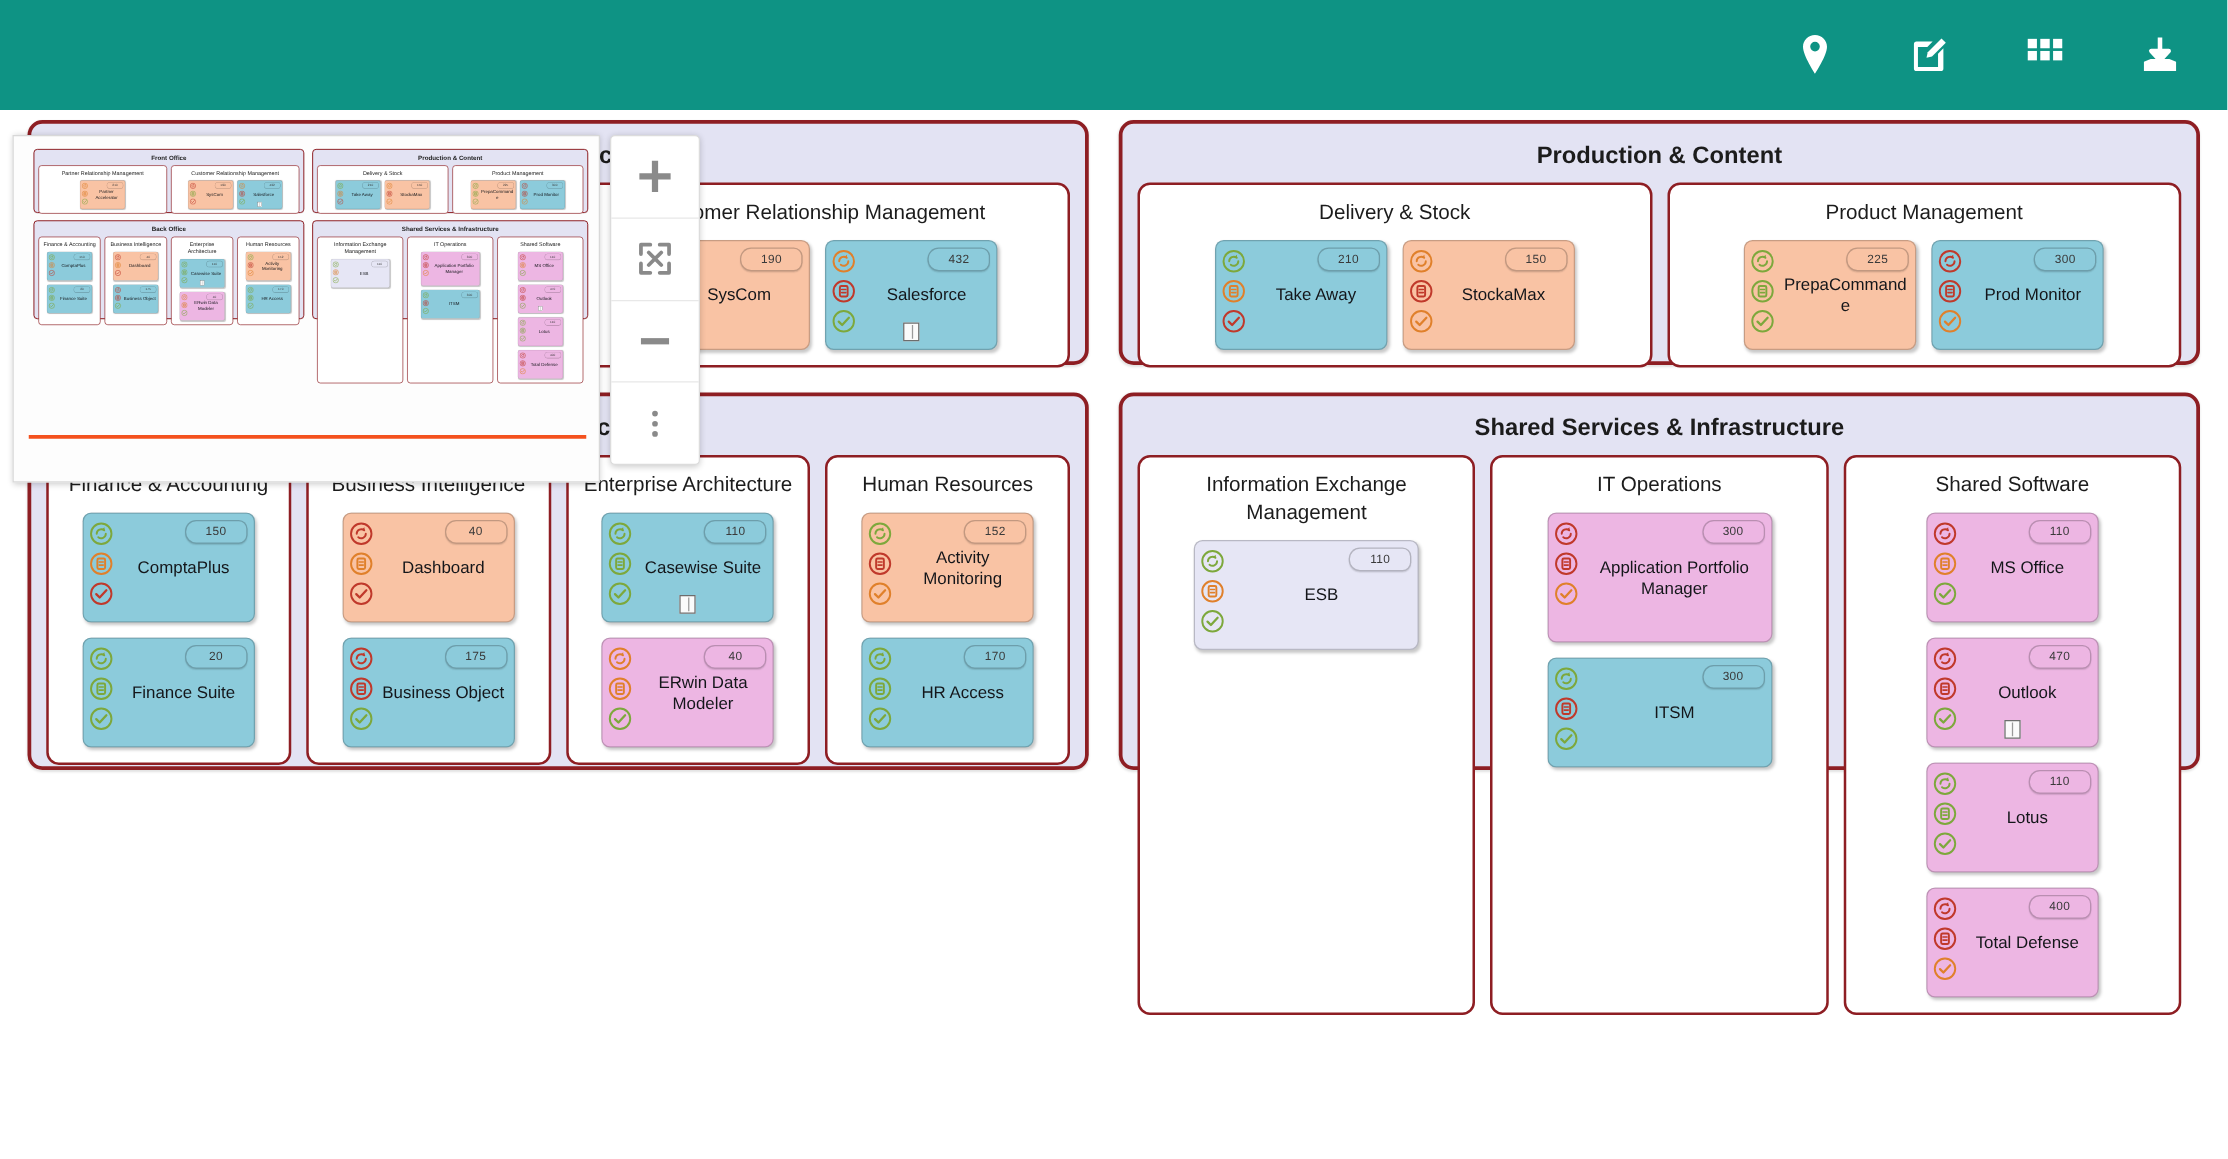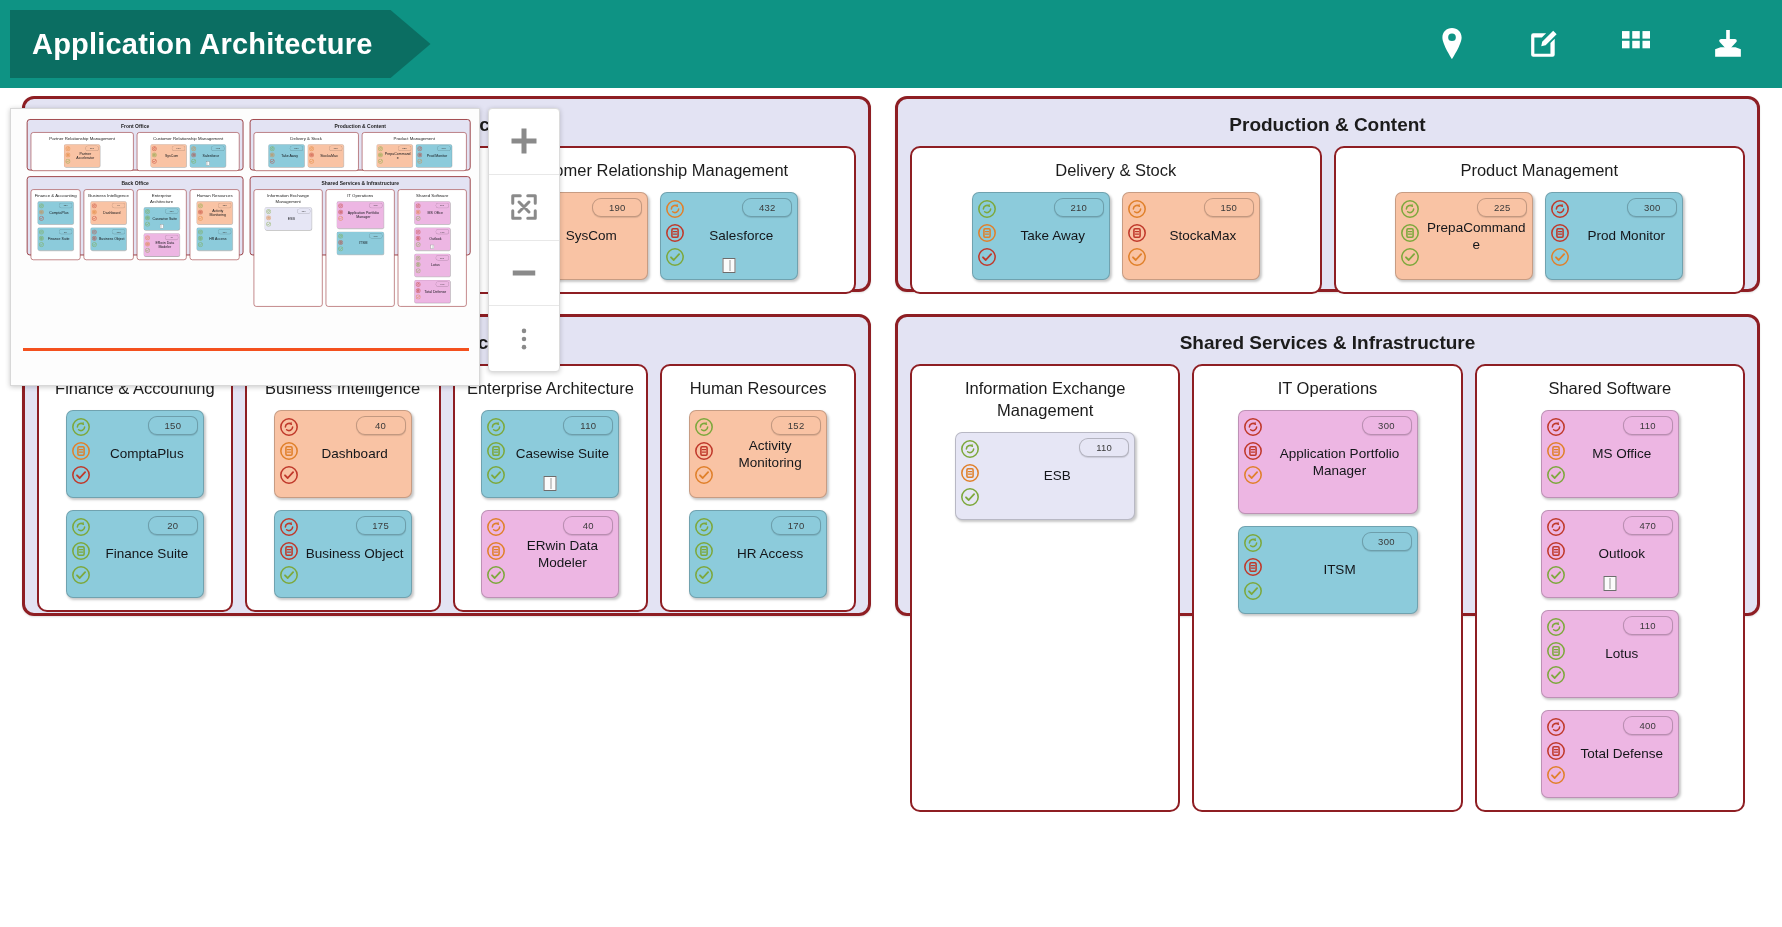--- a/index.html
+++ b/index.html
@@ -244,23 +244,20 @@
   
   .q-left  { width: 850px; }
   .q-right { width: 866px; }
   .row-top .domain-box { height: 196px; }
   .row-bottom .domain-box { height: 302px; }
 </style>
 </head>
 <body>
 
 <div class="app-header">
-  <div class="title-chevron">
-    <span class="ttl">Application Architecture</span>
-  </div>
   <div class="header-icons">
     <div class="hicon">
       <svg width="26" height="32" viewBox="0 0 24 30">
           <path d="M12 0C6.9 0 3 3.9 3 8.8c0 6.6 9 20.2 9 20.2s9-13.6 9-20.2C21 3.9 17.1 0 12 0zm0 12.3a3.6 3.6 0 1 1 0-7.2 3.6 3.6 0 0 1 0 7.2z" fill="#fff"></path>
         </svg>
     </div>
     <div class="hicon">
       <svg width="30" height="30" viewBox="0 0 28 28">
         <path d="M2 6a2 2 0 0 1 2-2h12l-4 4H5v15h15V13l4-4v15a2 2 0 0 1-2 2H4a2 2 0 0 1-2-2V6z" fill="#fff"></path>
         <path d="M22.6 1.6l3.2 3.2-10.3 10.3-4.1.9.9-4.1L22.6 1.6z" fill="#fff"></path>

